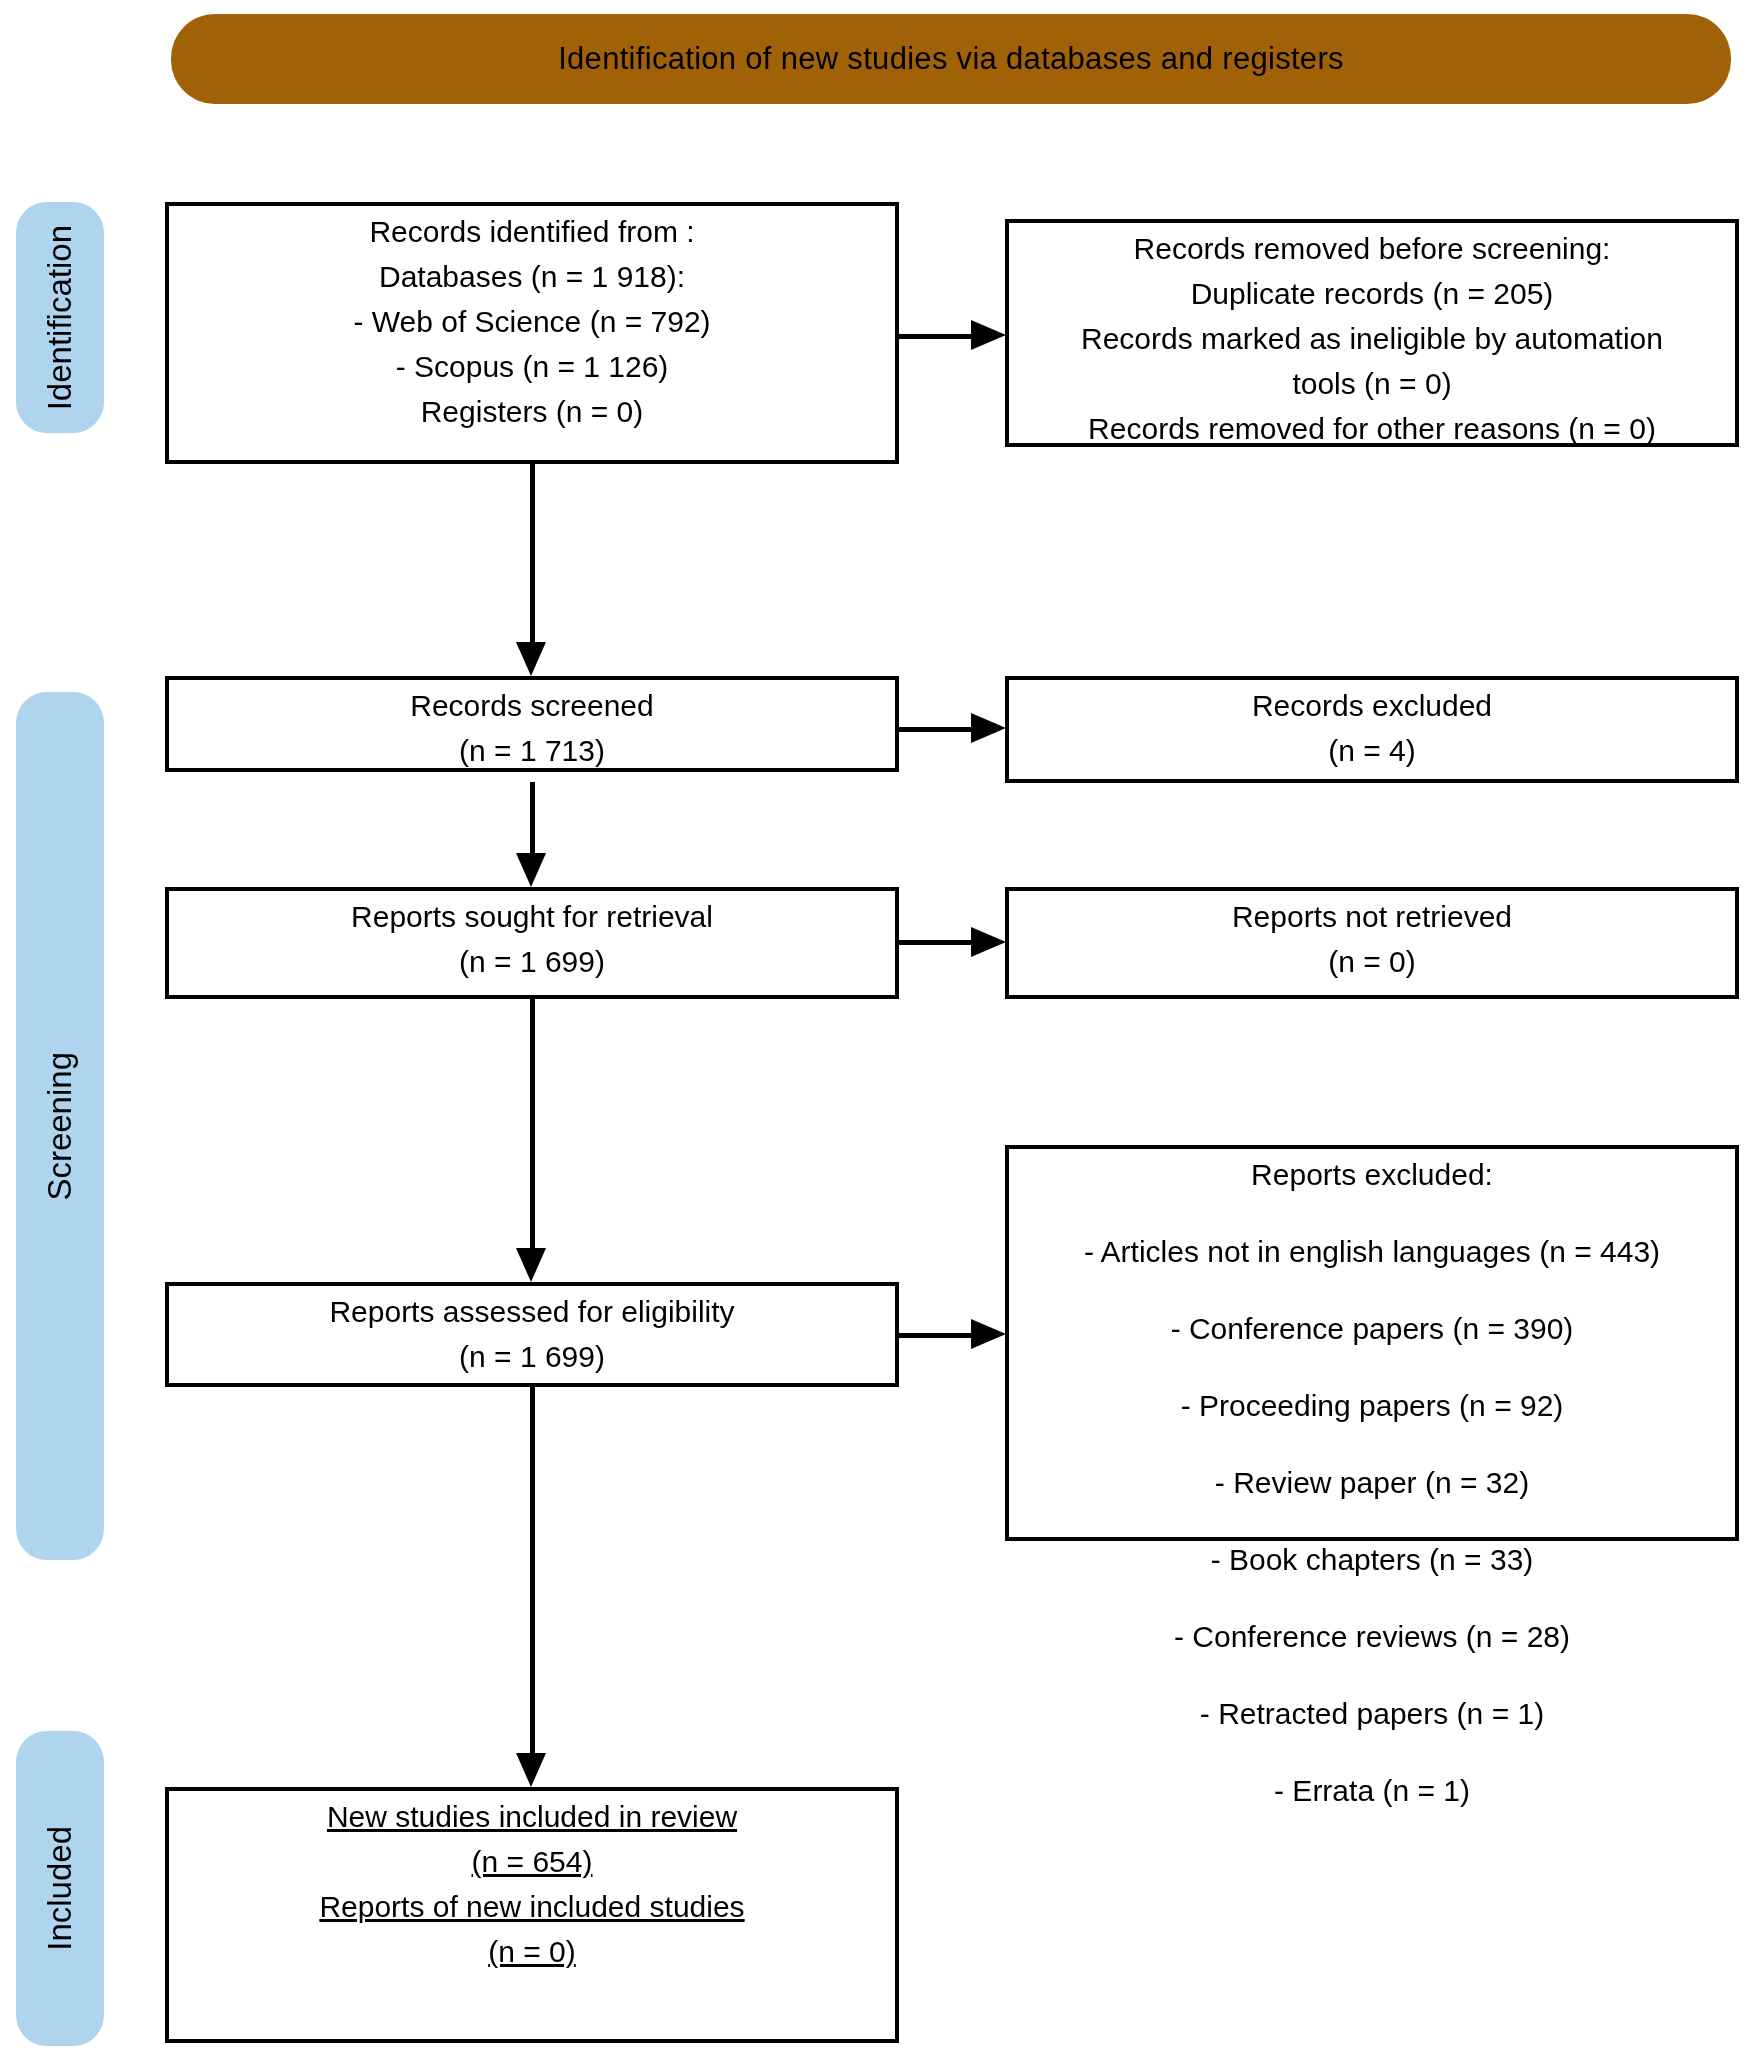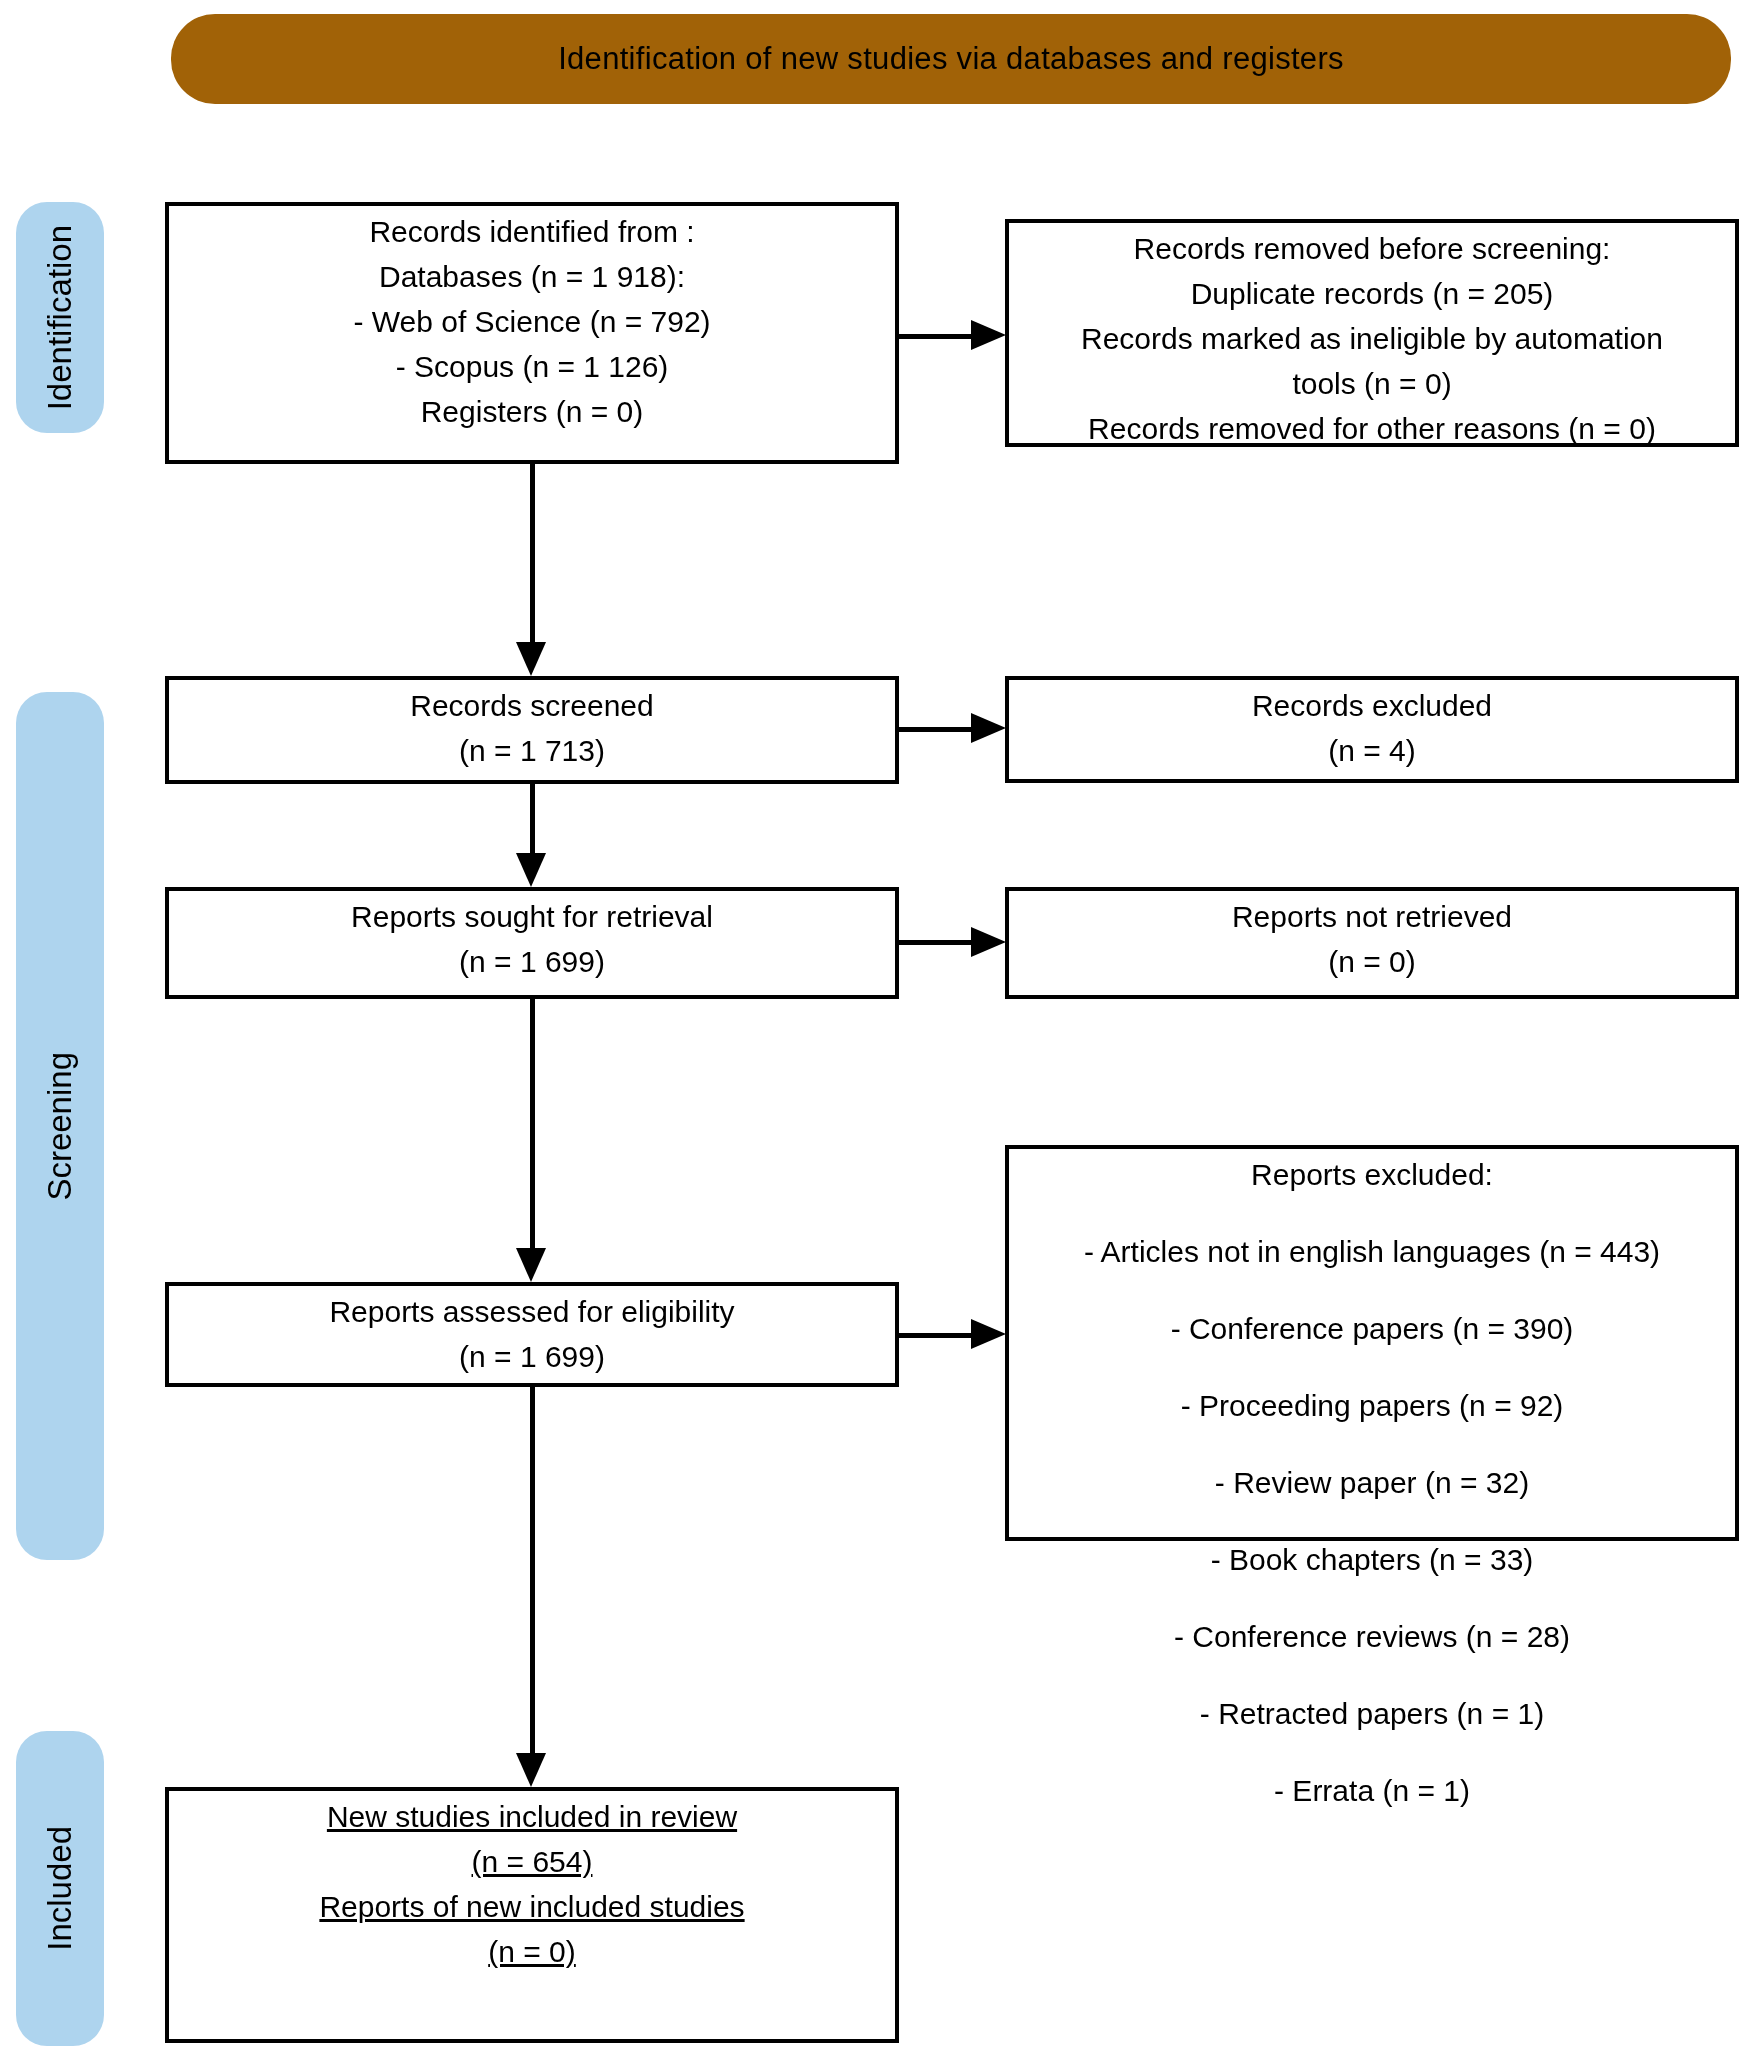--- a/index.html
+++ b/index.html
@@ -27,21 +27,21 @@
   .node{
     position:absolute;background:#ffffff;border:4.9px solid #000;
     box-sizing:border-box;display:flex;flex-direction:column;
     align-items:center;justify-content:flex-start;text-align:center;
     font-size:30px;line-height:1.5;padding:3.3px 5.4px;
   }
   .col-left{left:165px;width:734px;}
   .col-right{left:1005px;width:734px;}
   .n1{top:202px;height:262px;}
   .n2{top:219px;height:228px;}
-  .n3{top:676px;height:108px;}
+  .n3{top:676px;height:96px;}
   .n4{top:676px;height:107px;}
   .n5{top:887px;height:112px;}
   .n6{top:887px;height:112px;}
   .n7{top:1282px;height:105px;}
   .n8{top:1145px;height:396px;gap:32px;}
   .n9{top:1787px;height:256px;text-decoration:underline;}
 
   .hline{position:absolute;height:4.9px;background:#000;}
   .vline{position:absolute;width:4.9px;background:#000;}
   .head-right{position:absolute;width:0;height:0;

